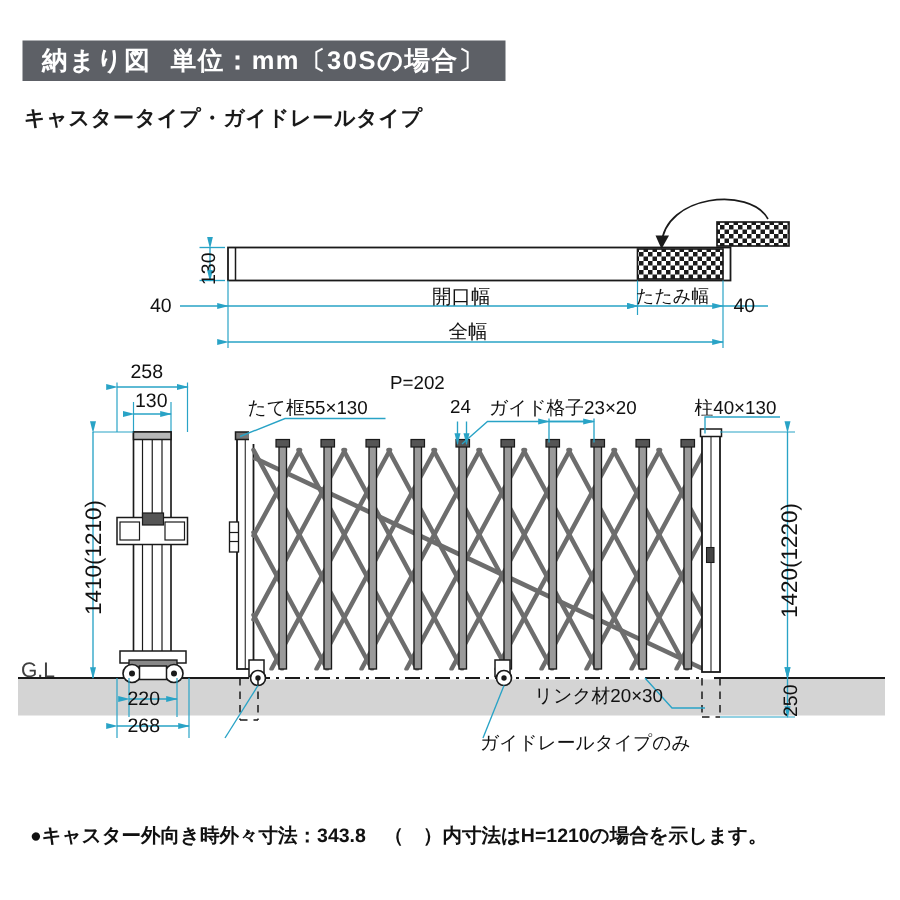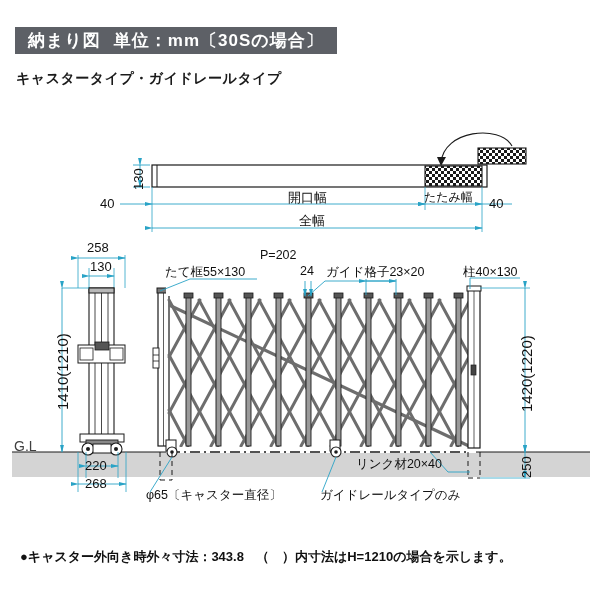--- a/index.html
+++ b/index.html
@@ -328,21 +328,20 @@
 
   <div class="dimlabel" style="left:85px;top:458px;">220</div>
   <div class="dimlabel" style="left:85px;top:476px;">268</div>
   <div class="dimlabel vert" style="left:519px;top:478px;">250</div>
 
   <div class="partlabel" style="left:165px;top:264px;">たて框55×130</div>
   <div class="partlabel" style="left:260px;top:248px;">P=202</div>
   <div class="partlabel" style="left:300px;top:264px;">24</div>
   <div class="partlabel" style="left:326px;top:264px;">ガイド格子23×20</div>
   <div class="partlabel" style="left:463px;top:264px;">柱40×130</div>
-  <div class="partlabel" style="left:356px;top:456px;">リンク材20×40</div>
-  <div class="partlabel" style="left:146px;top:487px;">φ65〔キャスター直径〕</div>
+  <div class="partlabel" style="left:356px;top:456px;">リンク材20×30</div>
   <div class="partlabel" style="left:320px;top:487px;">ガイドレールタイプのみ</div>
 
   <div class="footnote">
     <span>●</span><span>キャスター外向き時外々寸法：343.8</span><span class="gap"></span><span>（　）内寸法はH=1210の場合を示します。</span>
   </div>
 
 </div>
 
 </body></html>

